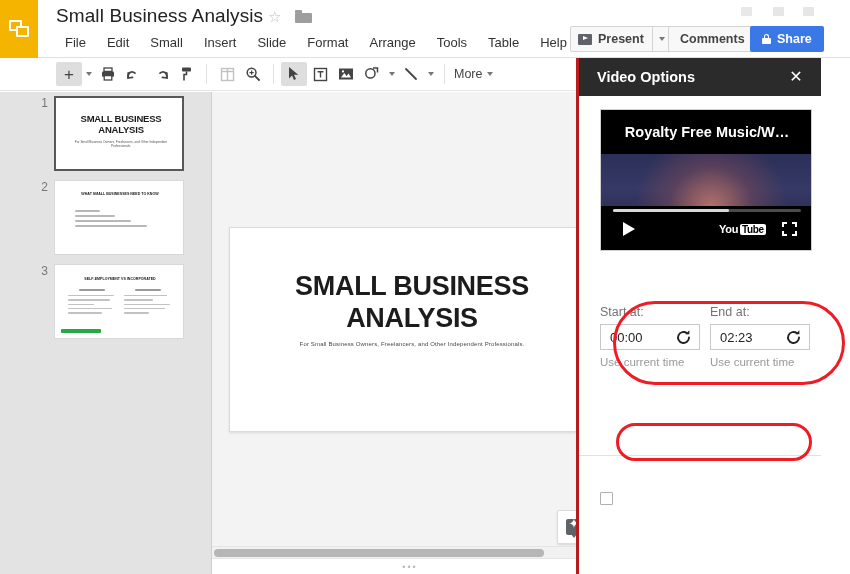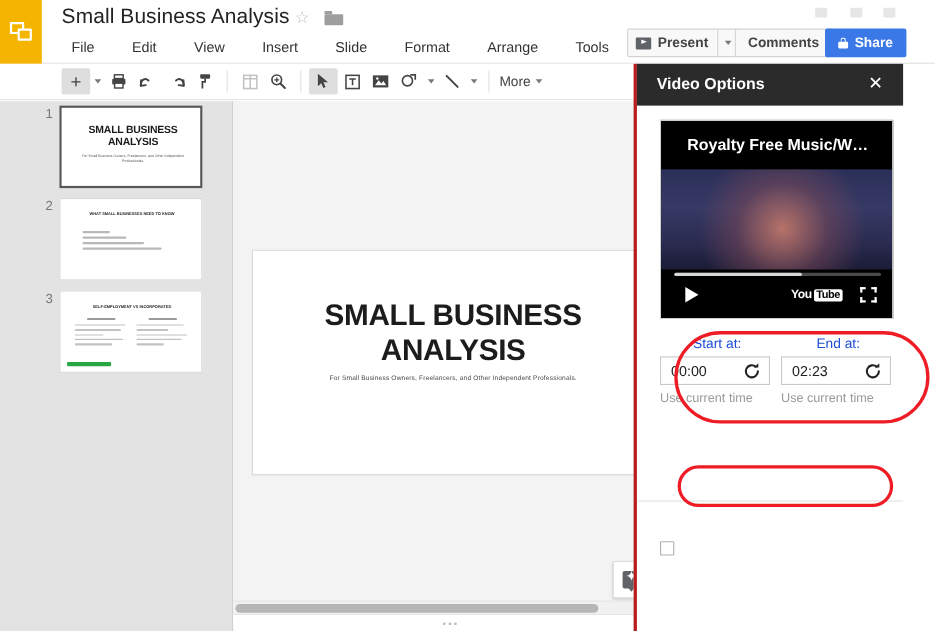--- a/index.html
+++ b/index.html
@@ -49,21 +49,21 @@
     position: absolute; left: 0; top: 0; width: 7px; height: 3px;
     background: #9e9e9e; border-radius: 1px 1px 0 0;
   }
   .title-folder .body {
     position: absolute; left: 0; top: 2.5px; width: 17px; height: 10.5px;
     background: #9e9e9e; border-radius: 1px;
   }
 
   .menubar {
     position: absolute; left: 56px; top: 33px;
-    display: flex; align-items: center; gap: 16px;
+    display: flex; align-items: center; gap: 3px;
   }
   .menu-item {
     font-size: 13px; color: #333; padding: 2px 9px; cursor: pointer;
     white-space: nowrap;
   }
   .menu-allc { font-size: 13px; color: #999; padding: 2px 9px; cursor: pointer; }
 
   .present-group {
     position: absolute; left: 570px; top: 26px; height: 26px;
     display: flex; align-items: stretch;
@@ -265,21 +265,21 @@
   }
   .panel-title {
     position: absolute; left: 18px; font-size: 14.5px; color: #ffffff; font-weight: bold;
   }
   .panel-close {
     position: absolute; right: 16px; top: 10px; width: 18px; height: 18px;
     color: #ffffff; font-size: 16px; line-height: 18px; text-align: center; cursor: pointer;
   }
 
   .video-thumb {
-    position: absolute; left: 21px; top: 51px; width: 212px; height: 181px;
+    position: absolute; left: 21px; top: 51px; width: 212px; height: 142px;
     background: #000000; border: 1px solid #cfcfcf; overflow: hidden;
   }
   .vt-title {
     position: absolute; left: 0; top: 0; width: 212px; height: 44px;
     color: #ffffff; font-size: 14.5px; font-weight: bold;
     display: flex; align-items: center; justify-content: center;
     background: #000; white-space: nowrap; overflow: hidden;
   }
   .vt-still {
     position: absolute; left: 0; top: 44px; width: 212px; height: 93px;
@@ -318,21 +318,21 @@
   .vt-full .c1 { left: 0; top: 0; border-left: 2px solid #fff; border-top: 2px solid #fff; }
   .vt-full .c2 { right: 0; top: 0; border-right: 2px solid #fff; border-top: 2px solid #fff; }
   .vt-full .c3 { left: 0; bottom: 0; border-left: 2px solid #fff; border-bottom: 2px solid #fff; }
   .vt-full .c4 { right: 0; bottom: 0; border-right: 2px solid #fff; border-bottom: 2px solid #fff; }
 
   
   .time-section { position: absolute; left: 0; top: 247px; width: 242px; height: 75px; }
   .time-col { position: absolute; top: 0; width: 104px; }
   .time-col.start { left: 21px; }
   .time-col.end { left: 131px; }
-  .time-label { font-size: 12.5px; color: #1d4ed8; margin-bottom: 5px; display: block; text-align: center; }
+  .time-label { font-size: 12.5px; color: #737373; margin-bottom: 5px; display: block; }
   .time-box {
     position: relative; width: 100px; height: 26px; border: 1px solid #c9c9c9;
     background: #ffffff; display: flex; align-items: center;
   }
   .time-value {
     font-size: 13px; color: #222; padding-left: 9px; outline: none; border: none;
     background: transparent; width: 64px; font-family: "Liberation Sans", sans-serif;
   }
   .time-refresh {
     position: absolute; right: 7px; top: 4px; width: 17px; height: 17px; cursor: pointer;
@@ -380,21 +380,21 @@
     <div class="doc-title">Small Business Analysis</div>
     <div class="title-star">☆</div>
     <div class="title-folder">
       <div class="tab"></div>
         <div class="body"></div>
     </div>
 
     <div class="menubar">
       <div class="menu-item">File</div>
       <div class="menu-item">Edit</div>
-      <div class="menu-item">View</div>
+      <div class="menu-item">Small</div>
       <div class="menu-item">Insert</div>
       <div class="menu-item">Slide</div>
       <div class="menu-item">Format</div>
       <div class="menu-item">Arrange</div>
       <div class="menu-item">Tools</div>
       <div class="menu-item">Table</div>
       <div class="menu-item">Help</div>
       <div class="menu-allc">All c...</div>
     </div>
 

